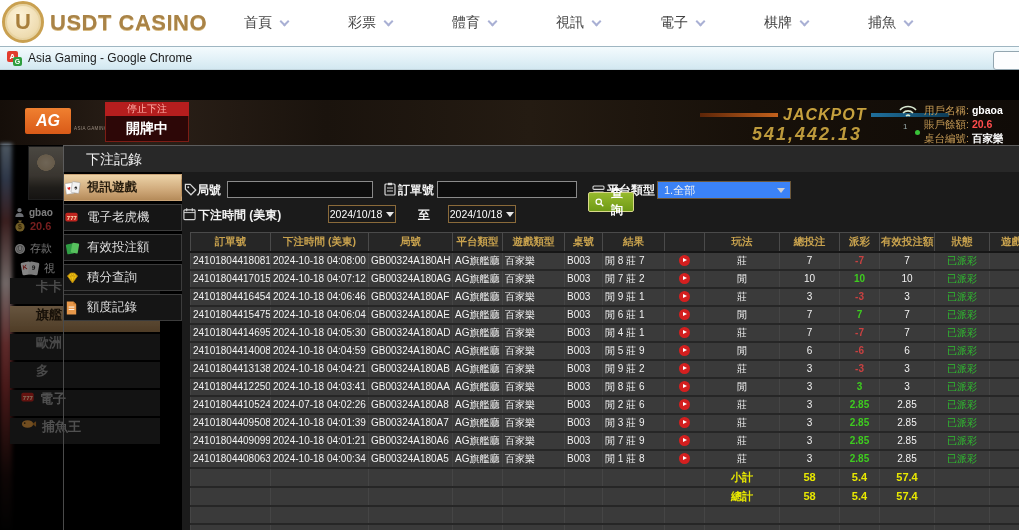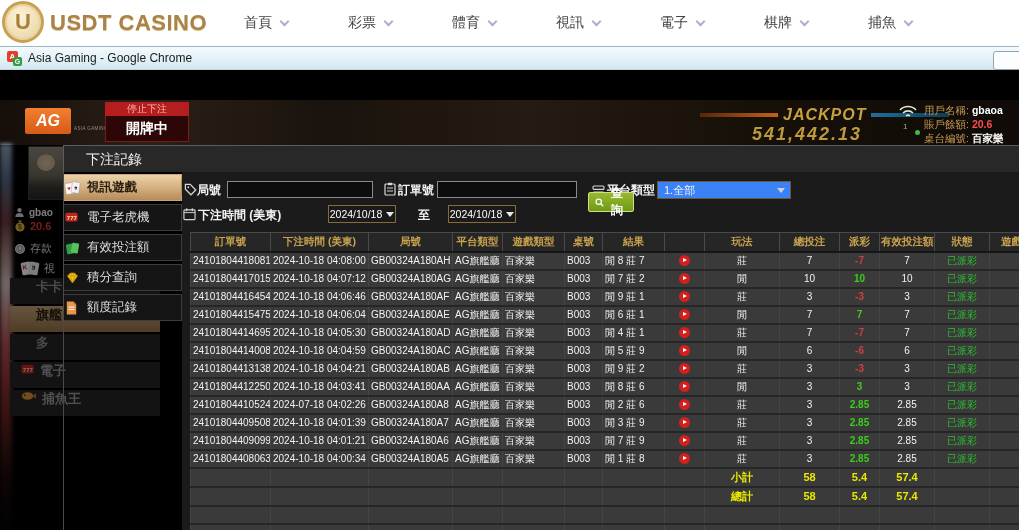--- a/index.html
+++ b/index.html
@@ -261,20 +261,23 @@
             </g>
           </svg>
         <span>視</span>
       </div>
       <div class="snav-list">
           <div class="snav-item plain">
             <span>卡卡</span>
           </div>
           <div class="snav-item active">
             <span>旗艦</span>
+          </div>
+          <div class="snav-item plain">
+            <span>歐洲</span>
           </div>
           <div class="snav-item plain">
             <span>多</span>
           </div>
           <div class="snav-item slot">
             <span class="micon"><svg width="15" height="14" viewBox="0 0 16 16">
                 <rect x="1" y="3" width="14" height="10" rx="2" fill="#c0251f"></rect>
                 <text x="2.6" y="11" font-size="7" font-weight="bold" fill="#ffd9b0">777</text>
               </svg></span>
             <span>電子</span>

